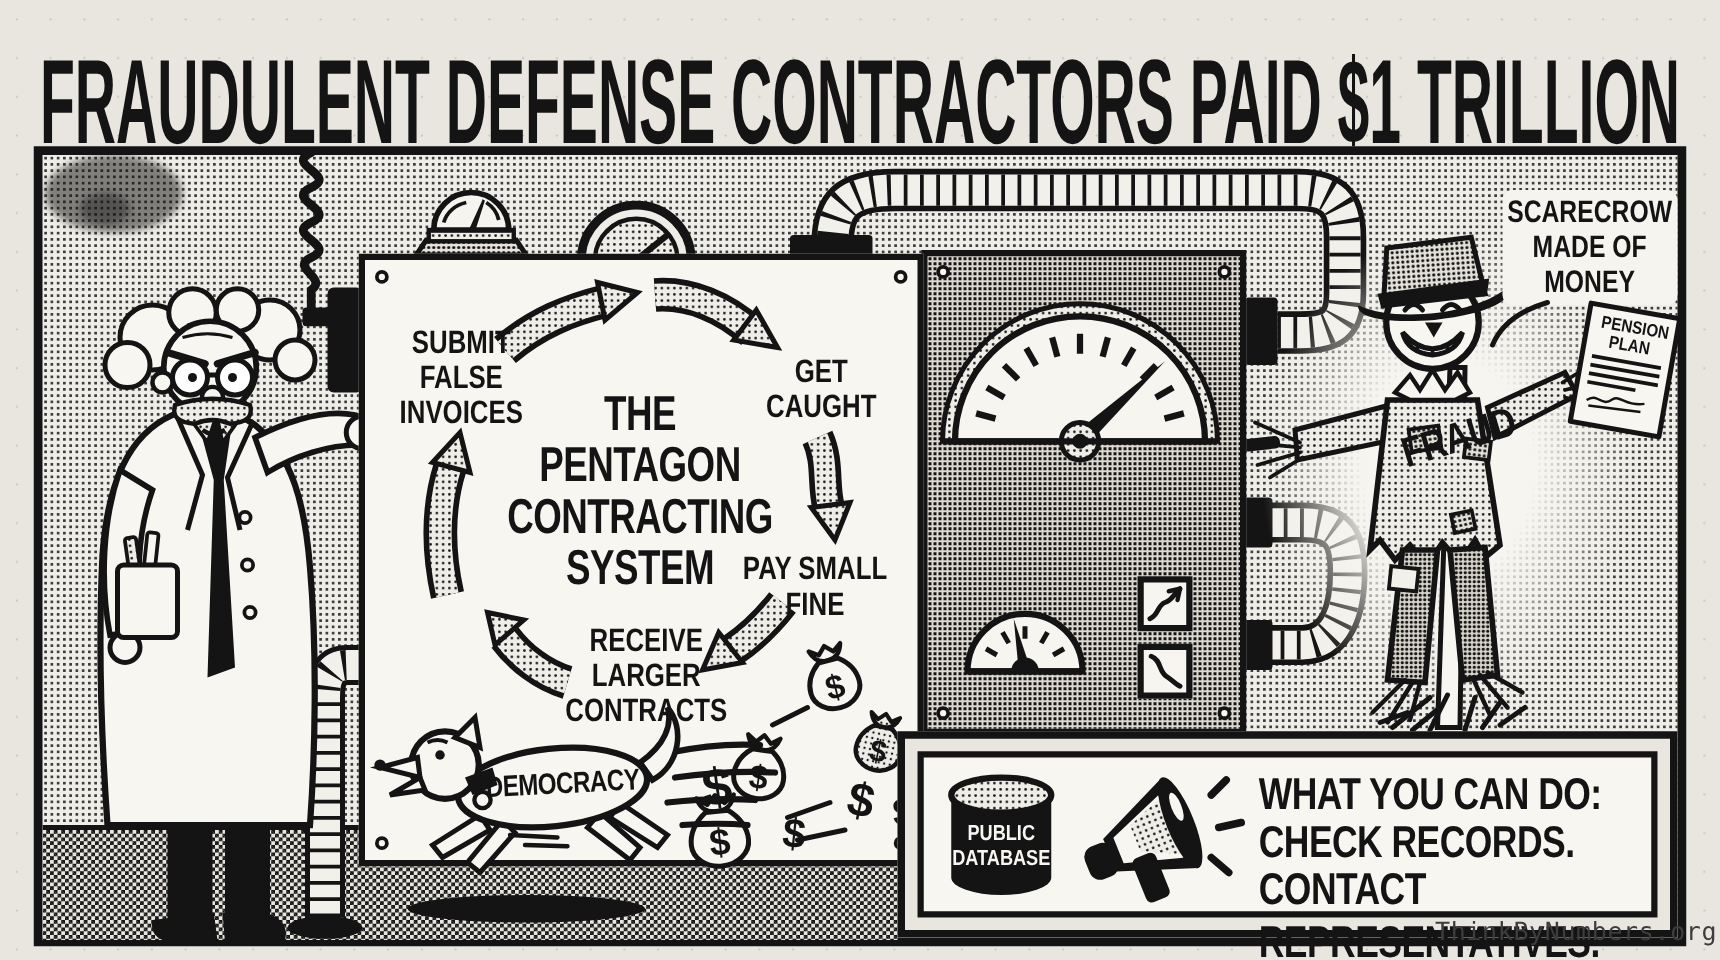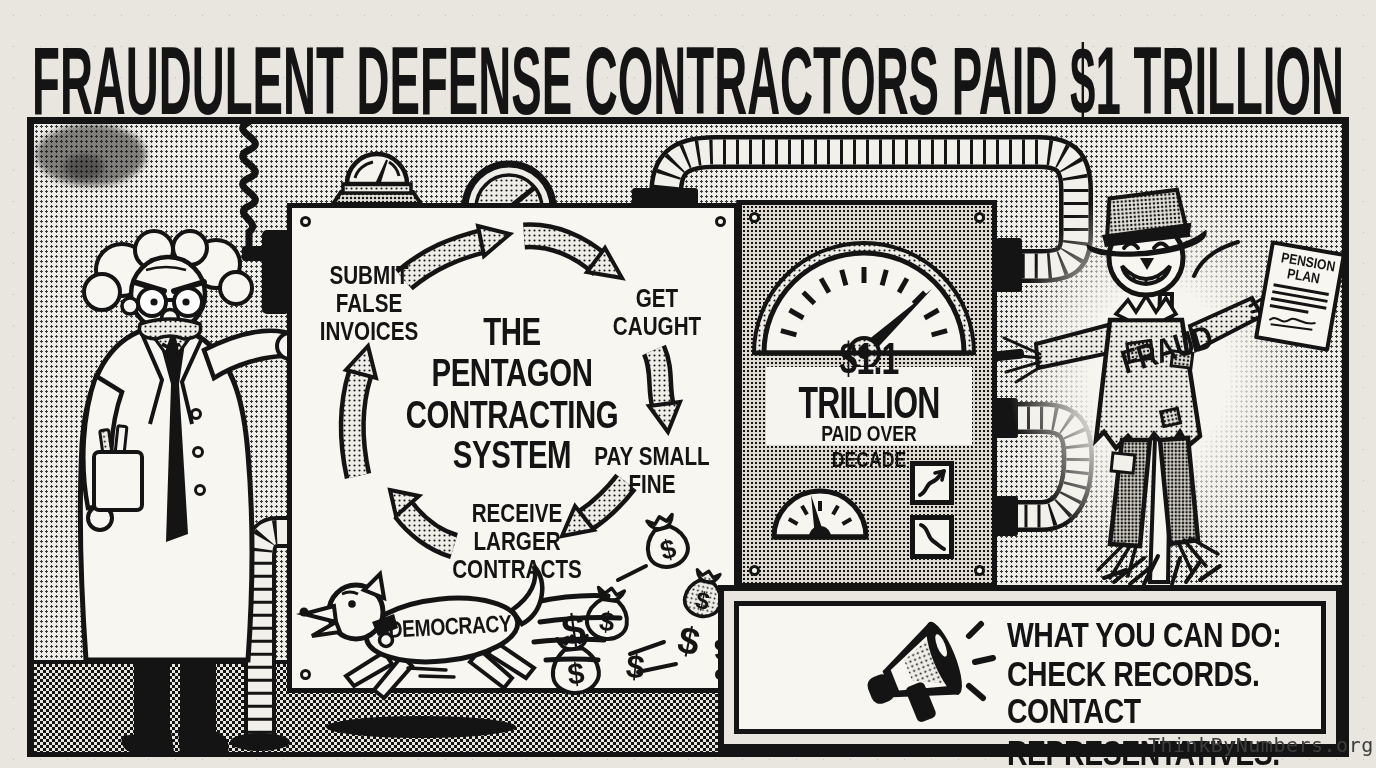--- a/index.html
+++ b/index.html
@@ -251,24 +251,20 @@
         <line x1="182.8" y1="79.2" x2="171.5" y2="90.5"></line>
           <line x1="196.5" y1="97" x2="182.6" y2="105"></line>
         <line x1="205.1" y1="117.7" x2="189.6" y2="121.9"></line>
       </g>
       <polygon points="190,76 116,135 127,144" fill="#141414"></polygon>
       <circle cx="122" cy="140" r="15" fill="url(#dots)" stroke="#141414" stroke-width="4"></circle>
       <circle cx="122" cy="140" r="6" fill="#141414"></circle>
       <line x1="12" y1="140" x2="232" y2="140" stroke="#141414" stroke-width="5"></line>
     </svg>
 
-    <div class="abs" style="left:24px;top:162px;width:206px;height:78px;background:#f6f4ef;display:flex;flex-direction:column;align-items:center;justify-content:center">
-      <div class="label-txt" style="font-size:40px;line-height:1;letter-spacing:-1px;transform:scale(.8,1.1)">$1.1 TRILLION</div>
-      <div class="label-txt" style="font-size:21px;line-height:1.2;transform:scale(.84,1.05)">PAID OVER DECADE</div>
-    </div>
 
     <svg class="abs" style="left:22px;top:272px" width="120" height="68">
       <path d="M 10,60 A 46,46 0 0 1 102,60 Z" fill="#f7f5f0" stroke="#141414" stroke-width="5"></path>
       <g stroke="#141414" stroke-width="4">
         <line x1="24.8" y1="42" x2="33.5" y2="47"></line>
           <line x1="38" y1="28.8" x2="43" y2="37.5"></line>
         <line x1="56" y1="24" x2="56" y2="34"></line>
           <line x1="74" y1="28.8" x2="69" y2="37.5"></line>
         <line x1="87.2" y1="42" x2="78.5" y2="47"></line>
       </g>
@@ -344,20 +340,25 @@
         <line x1="136" y1="392" x2="116" y2="424"></line>
       <line x1="142" y1="392" x2="134" y2="422"></line>
         <line x1="184" y1="388" x2="198" y2="418"></line>
       <line x1="190" y1="386" x2="212" y2="412"></line>
         <line x1="196" y1="384" x2="224" y2="400"></line>
     </g>
   </svg>
 
   <div class="abs label-txt" style="left:1078px;top:208px;width:110px;font-size:31px;letter-spacing:-.5px;transform:rotate(-17deg) scale(.88,1.08);z-index:4">FRAUD</div>
 
+  <div class="abs" style="left:1168px;top:28px;width:140px;height:92px;background:#f6f4ef;border-radius:8px;display:flex;align-items:center;justify-content:center;z-index:4">
+    <div class="label-txt pre" style="font-size:23px;line-height:1.12;transform:scale(.86,1.08)">SCARECROW
+MADE OF
+MONEY</div>
+  </div>
   <svg class="abs" style="left:1156px;top:114px;z-index:4" width="52" height="42">
     <path d="M 48,4 Q 14,14 4,38" fill="none" stroke="#141414" stroke-width="4" stroke-linecap="round"></path>
   </svg>
 
   <div class="abs" style="left:1228px;top:122px;width:76px;height:100px;background:#f8f6f1;border:4px solid #141414;border-radius:2px;transform:rotate(10deg);padding:5px 6px;z-index:5">
     <div class="label-txt pre" style="font-size:13.5px;line-height:1.05;transform:scale(.9,1.05)">PENSION
 PLAN</div>
     <div style="height:3px;background:#141414;margin:5px 0 0"></div>
     <div style="height:3px;background:#141414;margin:4px 0 0"></div>
     <div style="height:3px;background:#141414;margin:4px 0 0"></div>
@@ -437,20 +438,28 @@
     <g stroke="#141414" stroke-width="3.5" stroke-linecap="round">
       <line x1="124" y1="104" x2="162" y2="106"></line>
         <line x1="136" y1="112" x2="170" y2="113"></line>
     </g>
   </svg>
   <div class="abs label-txt" style="left:336px;top:490px;width:160px;font-size:22px;letter-spacing:-.5px;transform:rotate(-3deg) scale(.88,1.08);z-index:8">DEMOCRACY</div>
 
   <div class="abs" style="left:684px;top:461px;width:624px;height:165px;background:#e9e6e0;border:6px solid #141414;z-index:8">
     <div class="abs" style="left:10px;top:10px;right:10px;bottom:10px;background:#f8f6f1;border:5px solid #141414">
 
+      <div class="abs" style="left:14px;top:8px;width:96px;height:112px">
+        <svg width="96" height="112">
+          <path d="M 8,22 L 8,88 A 40,14 0 0 0 88,88 L 88,22 Z" fill="#141414"></path>
+          <ellipse cx="48" cy="22" rx="40" ry="14" fill="url(#dots)" stroke="#141414" stroke-width="5"></ellipse>
+        </svg>
+        <div class="abs label-txt pre" style="left:0;top:44px;width:96px;color:#f8f6f1;font-size:16.5px;line-height:1.18;transform:scale(.88,1.05)">PUBLIC
+DATABASE</div>
+      </div>
 
       <svg class="abs" style="left:118px;top:4px" width="140" height="116">
         <g transform="rotate(-22 66 60)">
           <rect x="8" y="48" width="24" height="28" rx="9" fill="#141414"></rect>
           <polygon points="28,46 90,18 90,96 28,74" fill="#141414"></polygon>
           <polygon points="36,48 82,30 82,84 36,70" fill="#f8f6f1"></polygon>
           <polygon points="52,44 82,33 82,81 52,66" fill="url(#dots)"></polygon>
           <ellipse cx="90" cy="57" rx="11" ry="39" fill="#141414"></ellipse>
           <ellipse cx="92" cy="44" rx="4" ry="12" fill="#f8f6f1"></ellipse>
           <rect x="42" y="70" width="20" height="38" rx="5" fill="#141414"></rect>

